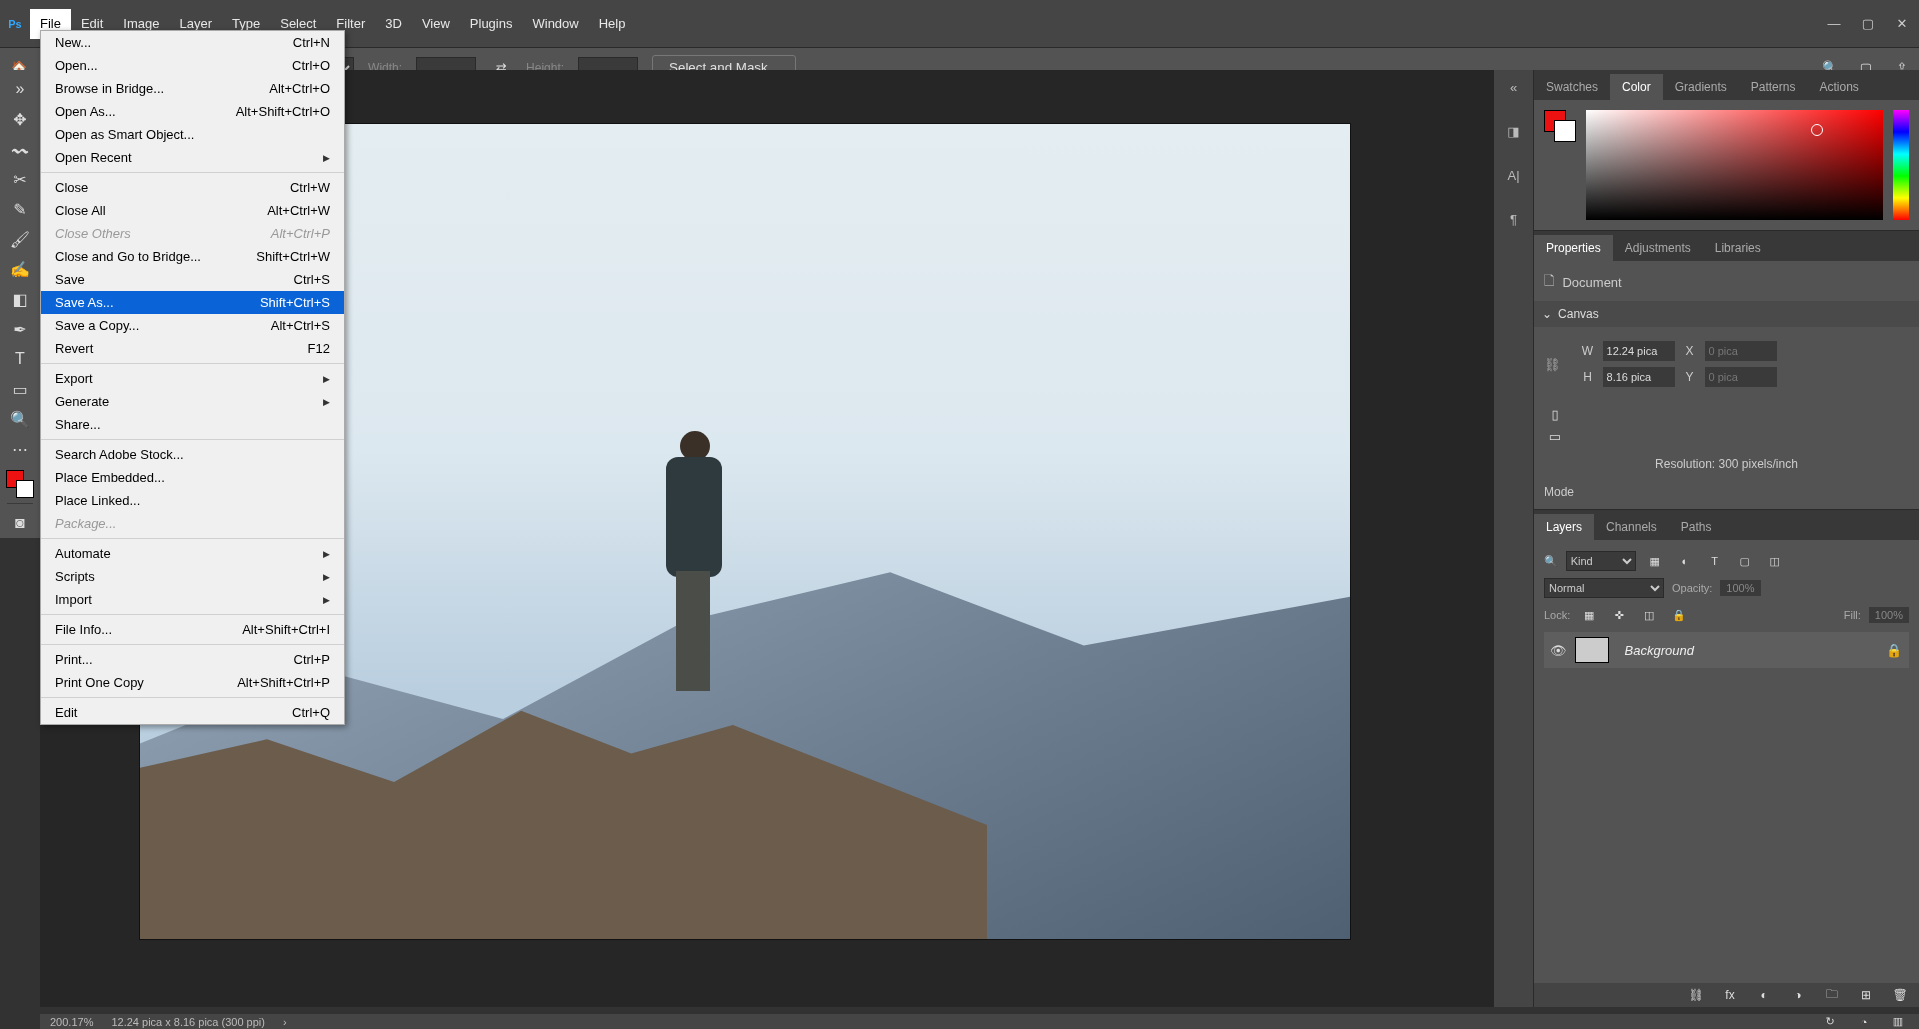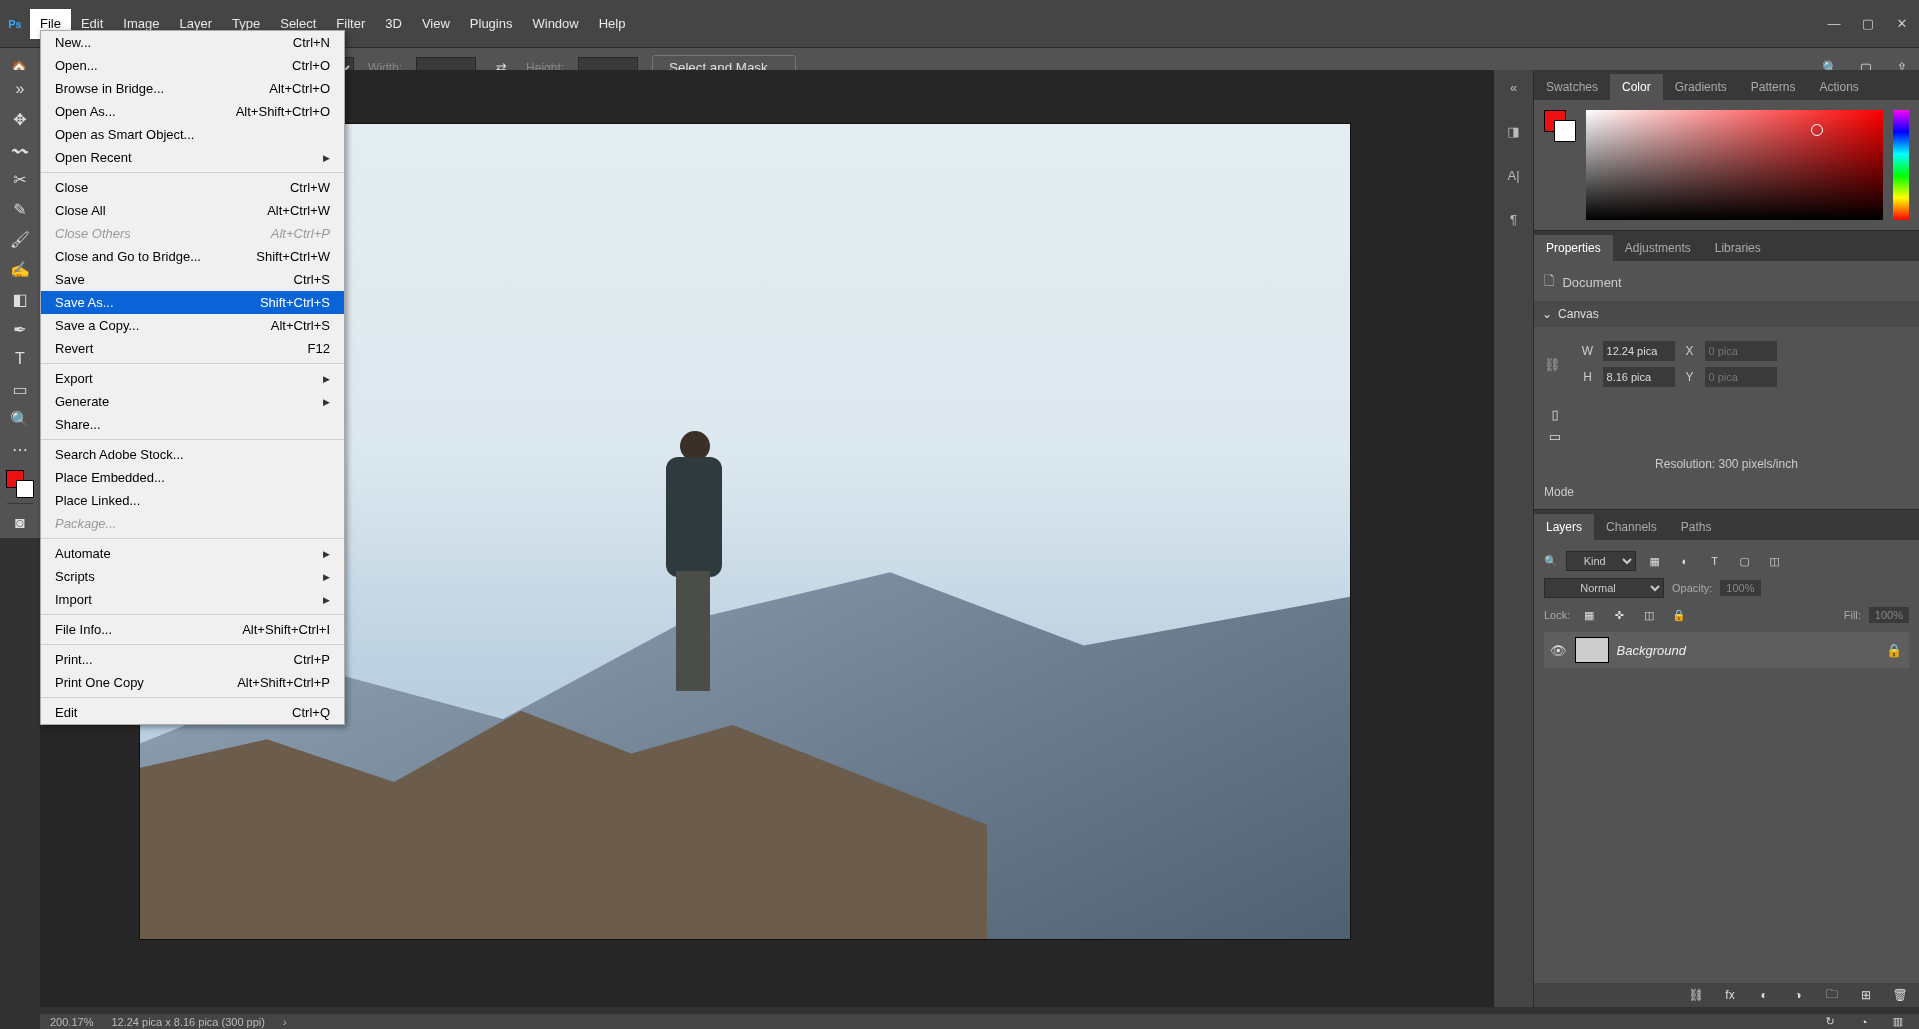--- a/index.html
+++ b/index.html
@@ -73,25 +73,25 @@
 
 
 .prop-row{display:flex;align-items:center;gap:8px;margin:6px 0;font-size:12px;color:#ccc;}
 .prop-row .lab{width:14px;text-align:center;}
 .prop-row .val{width:72px;height:20px;background:#3a3a3a;padding:0 4px;display:flex;align-items:center;color:#ddd;font-size:11px;}
 .prop-row .val.dim{color:#777;}
 .section-header{display:flex;align-items:center;gap:6px;color:#ddd;font-size:12px;padding:6px 8px;background:#4a4a4a;}
 
 
 .layers-controls{display:flex;gap:8px;align-items:center;font-size:11px;color:#aaa;flex-wrap:wrap;}
-.layers-controls select,.layers-controls input{background:#3a3a3a;border:1px solid #2a2a2a;color:#ccc;font-size:11px;height:20px;text-align:center;}
+.layers-controls select,.layers-controls input{background:#3a3a3a;border:1px solid #2a2a2a;color:#ccc;font-size:11px;height:20px;}
 .layer-row{display:flex;align-items:center;height:36px;background:#5e5e5e;margin-top:6px;padding:0 6px;gap:8px;}
 .layer-row .eye{color:#ddd;}
 .layer-row .thumb{width:34px;height:26px;background:#ccc;border:1px solid #000;}
-.layer-row .lname{font-style:italic;color:#eee;}
+.layer-row .lname{font-style:italic;color:#eee;margin-left:8px;}
 .layer-row .lock-end{margin-left:auto;color:#bbb;}
 .layer-panel-footer{position:absolute;bottom:0;right:0;width:385px;height:24px;background:#444;display:flex;align-items:center;justify-content:flex-end;gap:12px;padding:0 8px;color:#aaa;font-size:12px;}
 
 
 .statusbar { position:absolute; left:40px; right:0; bottom:0; height:15px; background:#454545; display:flex; align-items:center; padding:0 10px; gap:18px; font-size:11px; color:#bbb;}
 .statusbar .sb-right{margin-left:auto;display:flex;gap:12px;}
 </style>
 </head>
 <body>
 

